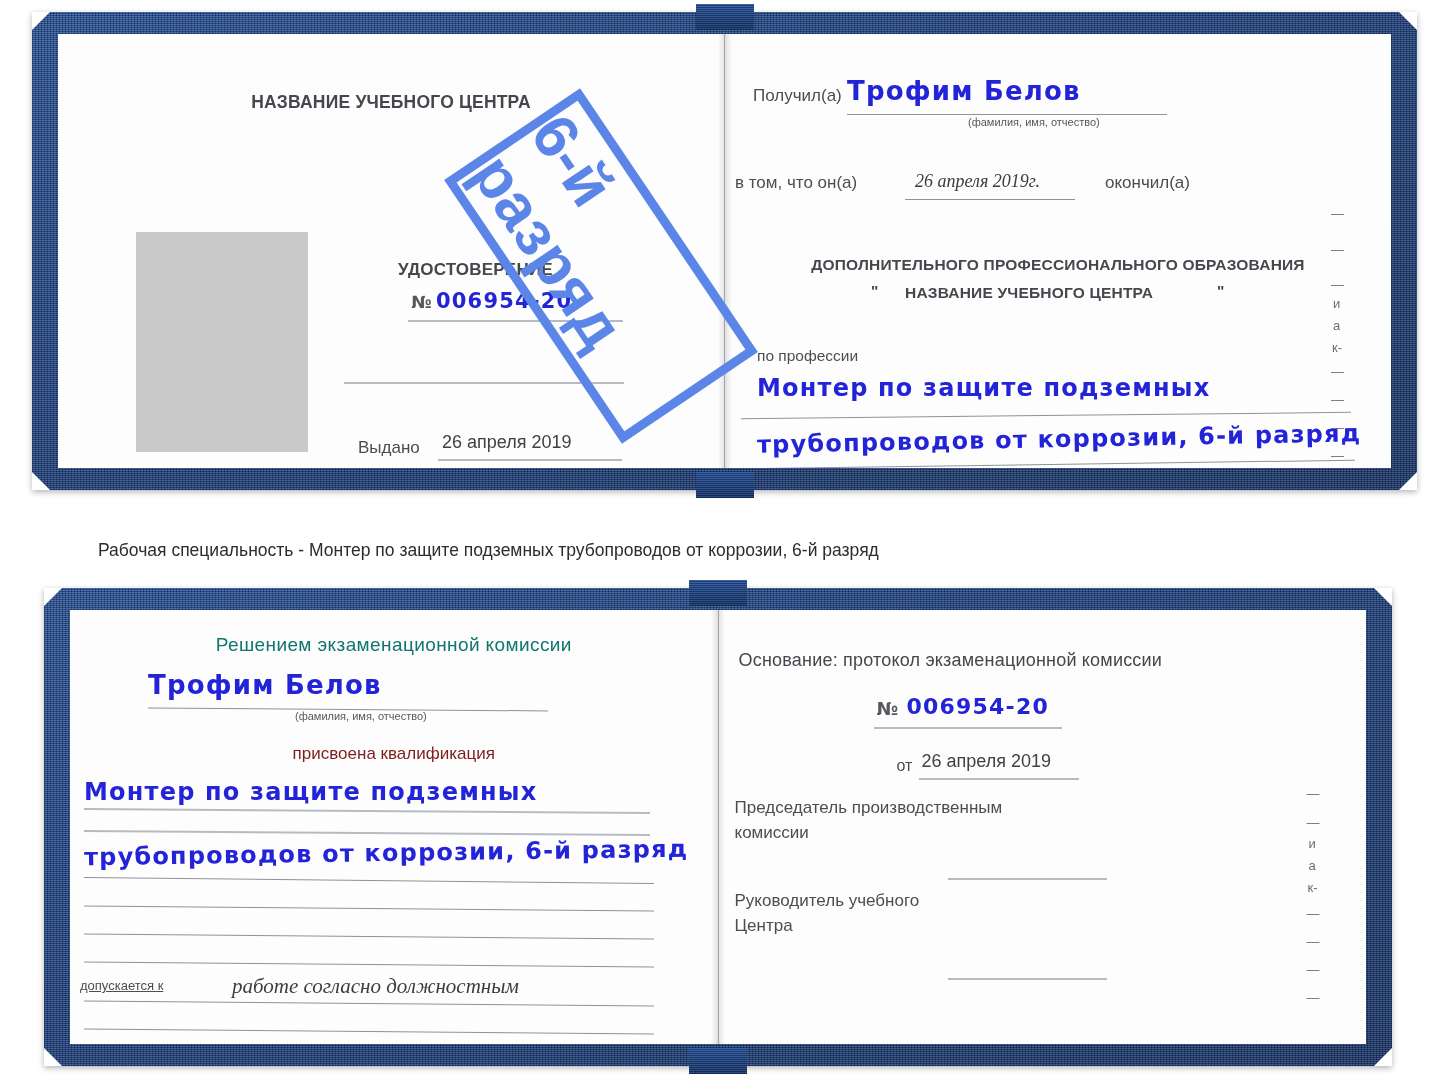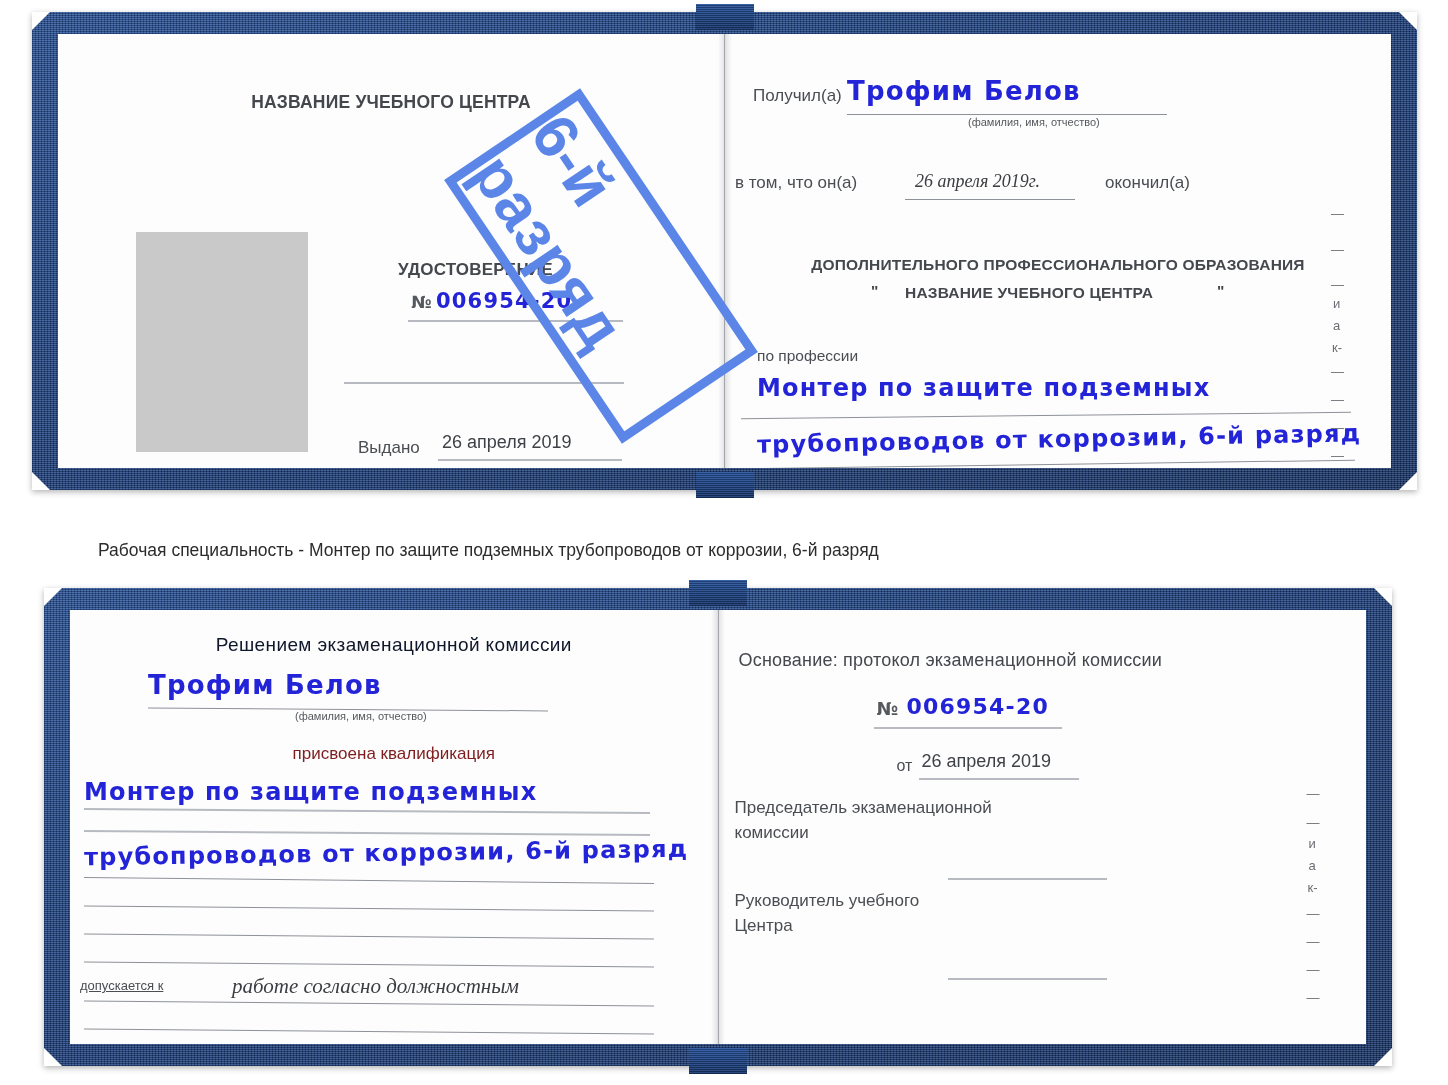--- a/index.html
+++ b/index.html
@@ -180,21 +180,21 @@
   <div class="corner-fold corner-tr"></div>
   <div class="corner-fold corner-bl"></div>
   <div class="corner-fold corner-br"></div>
   <div class="tab tab-top"></div>
   <div class="tab tab-bot"></div>
 
   <div class="pages">
 
     <div class="page page-left">
 
-      <span class="t" style="left:50%;transform:translateX(-50%);top:24px;font-size:19px;color:#0f172a;letter-spacing:.4px;">Решением экзаменационной комиссии</span>
+      <span class="t" style="left:50%;transform:translateX(-50%);top:24px;font-size:19px;color:#0f766e;letter-spacing:.4px;">Решением экзаменационной комиссии</span>
 
       <span class="t hand" style="left:78px;top:60px;font-size:26px;">Трофим Белов</span>
       <div class="rule-thin" style="left:78px;top:99px;width:400px;transform:rotate(0.4deg);"></div>
       <span class="t tiny" style="left:225px;top:100px;">(фамилия, имя, отчество)</span>
 
       <span class="t" style="left:50%;transform:translateX(-50%);top:134px;font-size:17px;color:#7f1d1d;">присвоена квалификация</span>
 
       <span class="t hand" style="left:14px;top:168px;font-size:24px;">Монтер по защите подземных</span>
       <div class="rule" style="left:14px;top:200px;width:566px;height:2px;transform:rotate(0.4deg);"></div>
       <div class="rule" style="left:14px;top:222px;width:566px;height:2px;transform:rotate(0.4deg);"></div>
@@ -217,21 +217,21 @@
       <span class="t" style="left:20px;top:40px;font-size:18px;color:#44474c;letter-spacing:.2px;">Основание: протокол экзаменационной комиссии</span>
 
       <span class="t hand" style="left:158px;top:88px;font-size:18px;color:#55585d;">№</span>
       <span class="t hand" style="left:188px;top:84px;font-size:22px;">006954-20</span>
       <div class="rule" style="left:155px;top:117px;width:188px;"></div>
 
       <span class="t lbl" style="left:178px;top:147px;font-size:16px;">от</span>
       <span class="t lbl" style="left:203px;top:141px;font-size:18px;color:#3e4146;">26 апреля 2019</span>
       <div class="rule" style="left:200px;top:168px;width:160px;"></div>
 
-      <span class="t lbl" style="left:16px;top:188px;font-size:17px;">Председатель экзаменационной</span>
+      <span class="t lbl" style="left:16px;top:188px;font-size:17px;">Председатель производственным</span>
       <span class="t lbl" style="left:16px;top:213px;font-size:17px;">комиссии</span>
       <div class="rule" style="left:229px;top:268px;width:159px;"></div>
 
       <span class="t lbl" style="left:16px;top:281px;font-size:17px;">Руководитель учебного</span>
       <span class="t lbl" style="left:16px;top:306px;font-size:17px;">Центра</span>
       <div class="rule" style="left:229px;top:368px;width:159px;"></div>
 
       <span class="bleed" style="left:588px;top:176px;">—</span>
       <span class="bleed" style="left:588px;top:205px;">—</span>
       <span class="bleed" style="left:590px;top:226px;">и</span>

